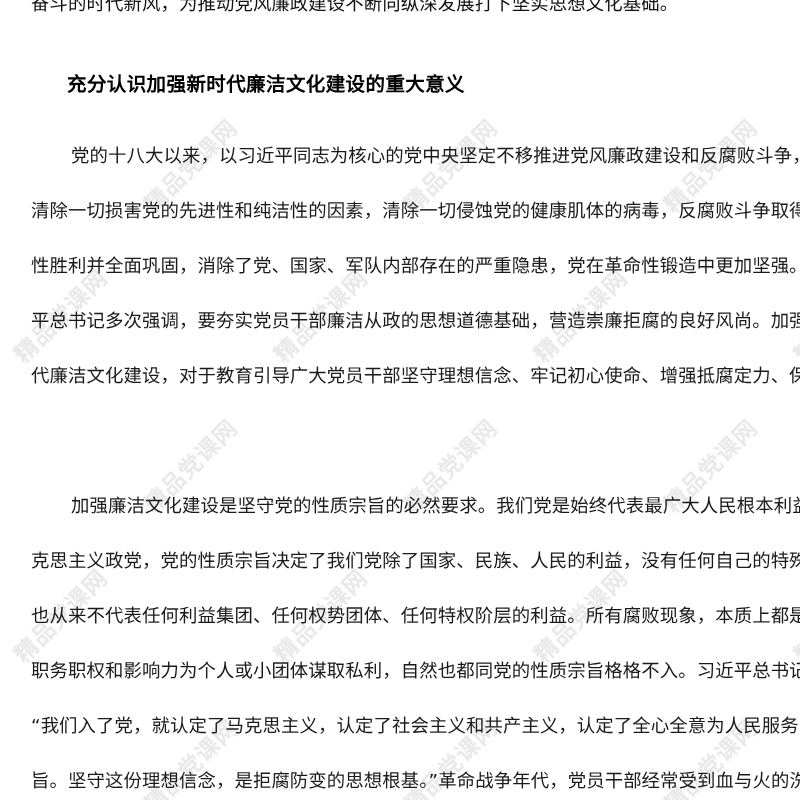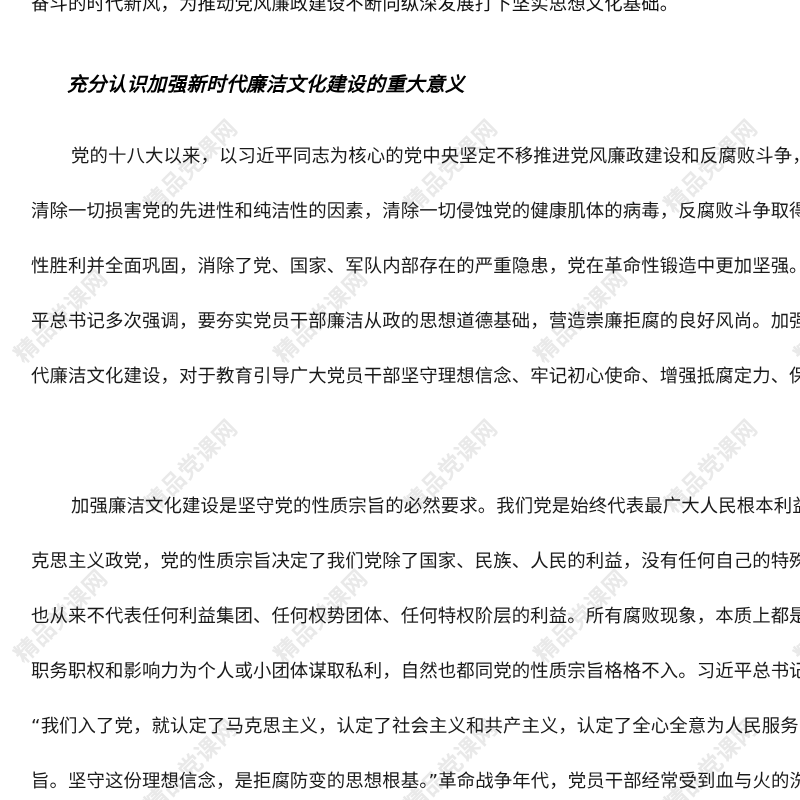--- a/index.html
+++ b/index.html
@@ -74,21 +74,20 @@
   }
 
   .section-heading {
     position: absolute;
     left: 58px;
     font-size: 19.5px;
     font-weight: bold;
     letter-spacing: 0.4px;
     color: #000000;
     white-space: nowrap;
-    font-style: italic;
   }
 
   .indented {
     text-indent: 0;
     padding-left: 40px;
   }
 </style>
 </head>
 <body>
 

